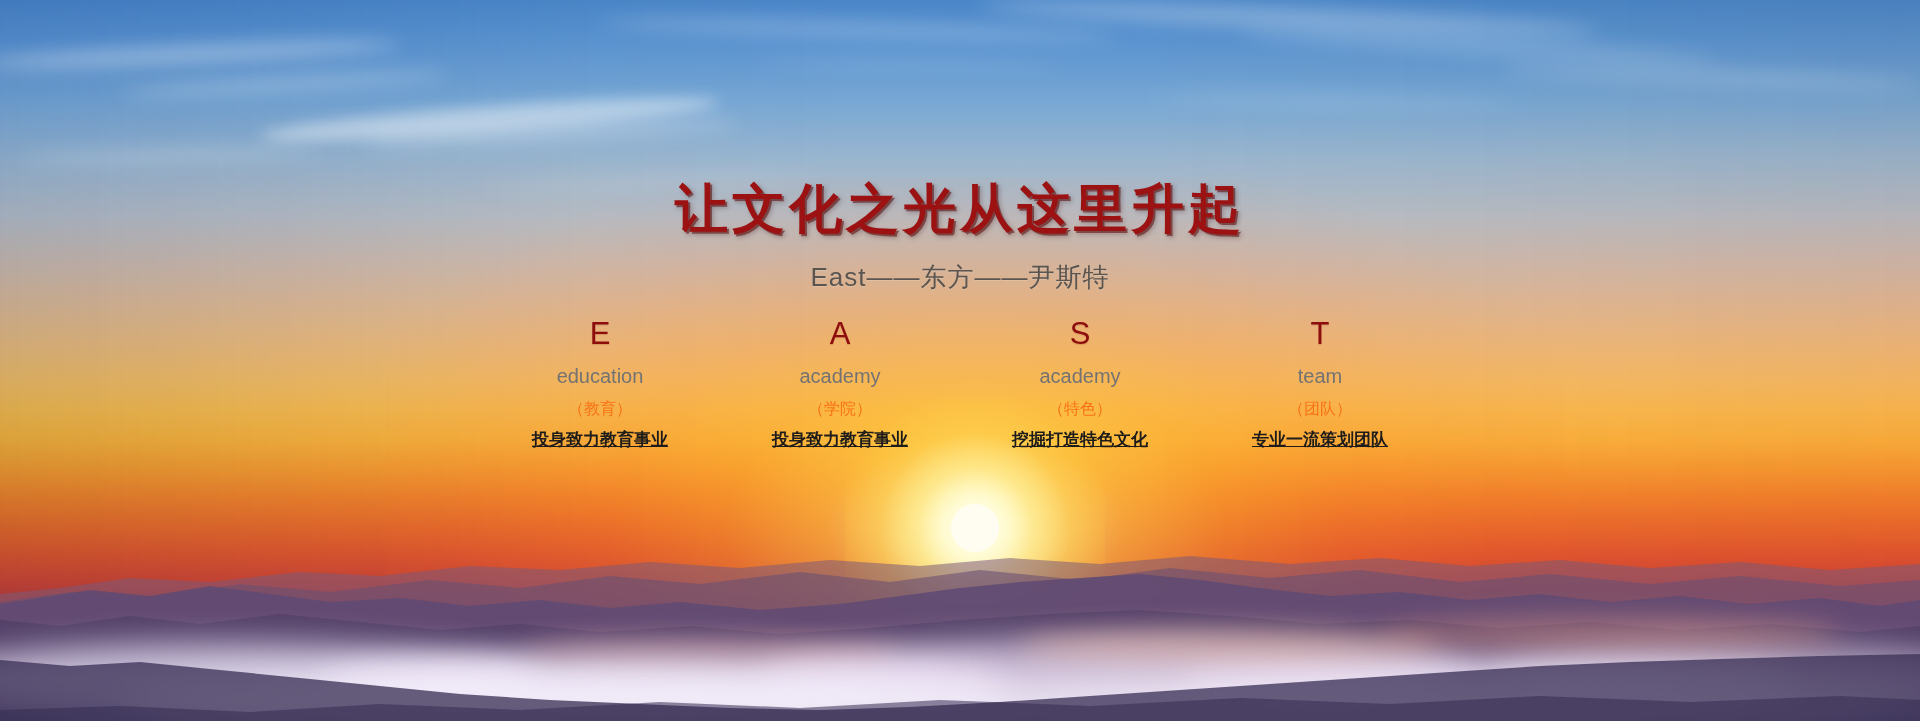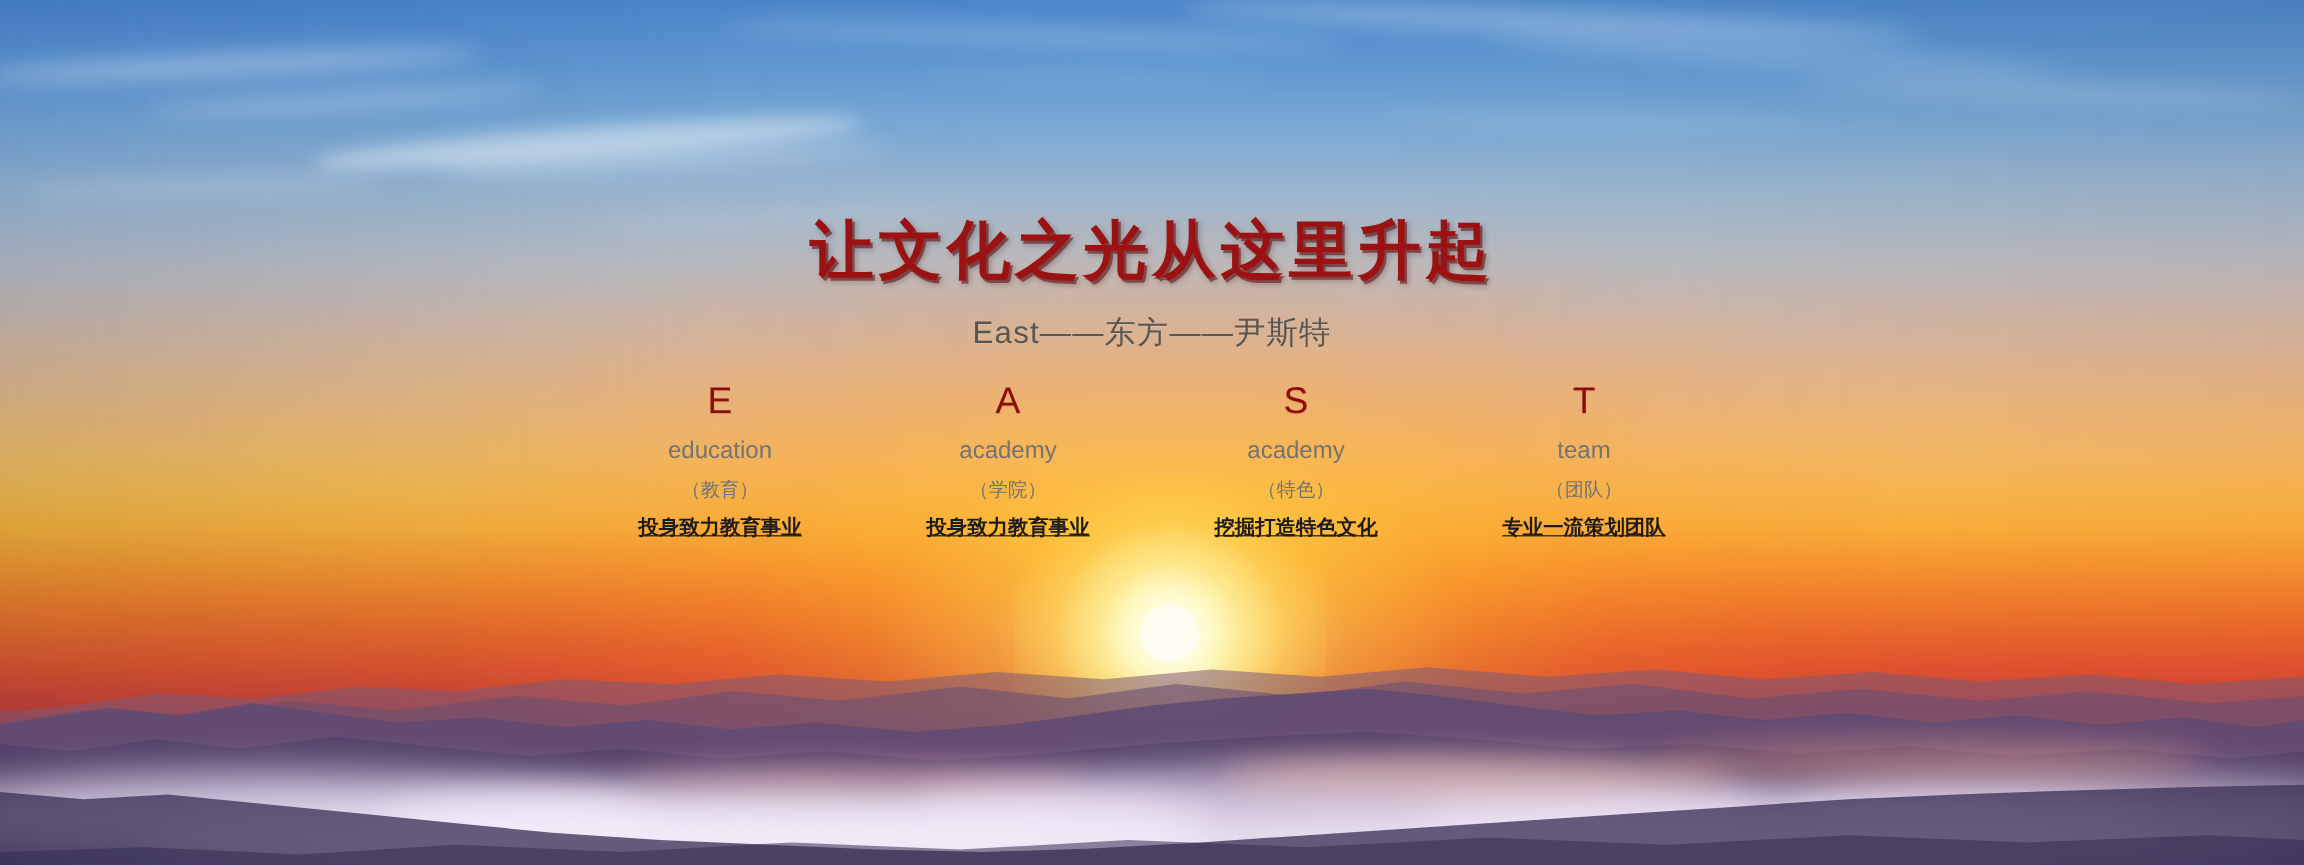--- a/index.html
+++ b/index.html
@@ -203,21 +203,21 @@
   .col-en {
     font-size: 20px;
     font-weight: 400;
     color: #737373;
     line-height: 1.5;
     margin-bottom: 6px;
   }
   .col-cn-paren {
     font-size: 16px;
     font-weight: 400;
-    color: #737373;
+    color: #f97316;
     line-height: 1.5;
     margin-bottom: 6px;
   }
   .col-desc {
     font-size: 17px;
     font-weight: bold;
     color: #1d1c1b;
     line-height: 1.5;
     white-space: nowrap;
     text-decoration: underline;

